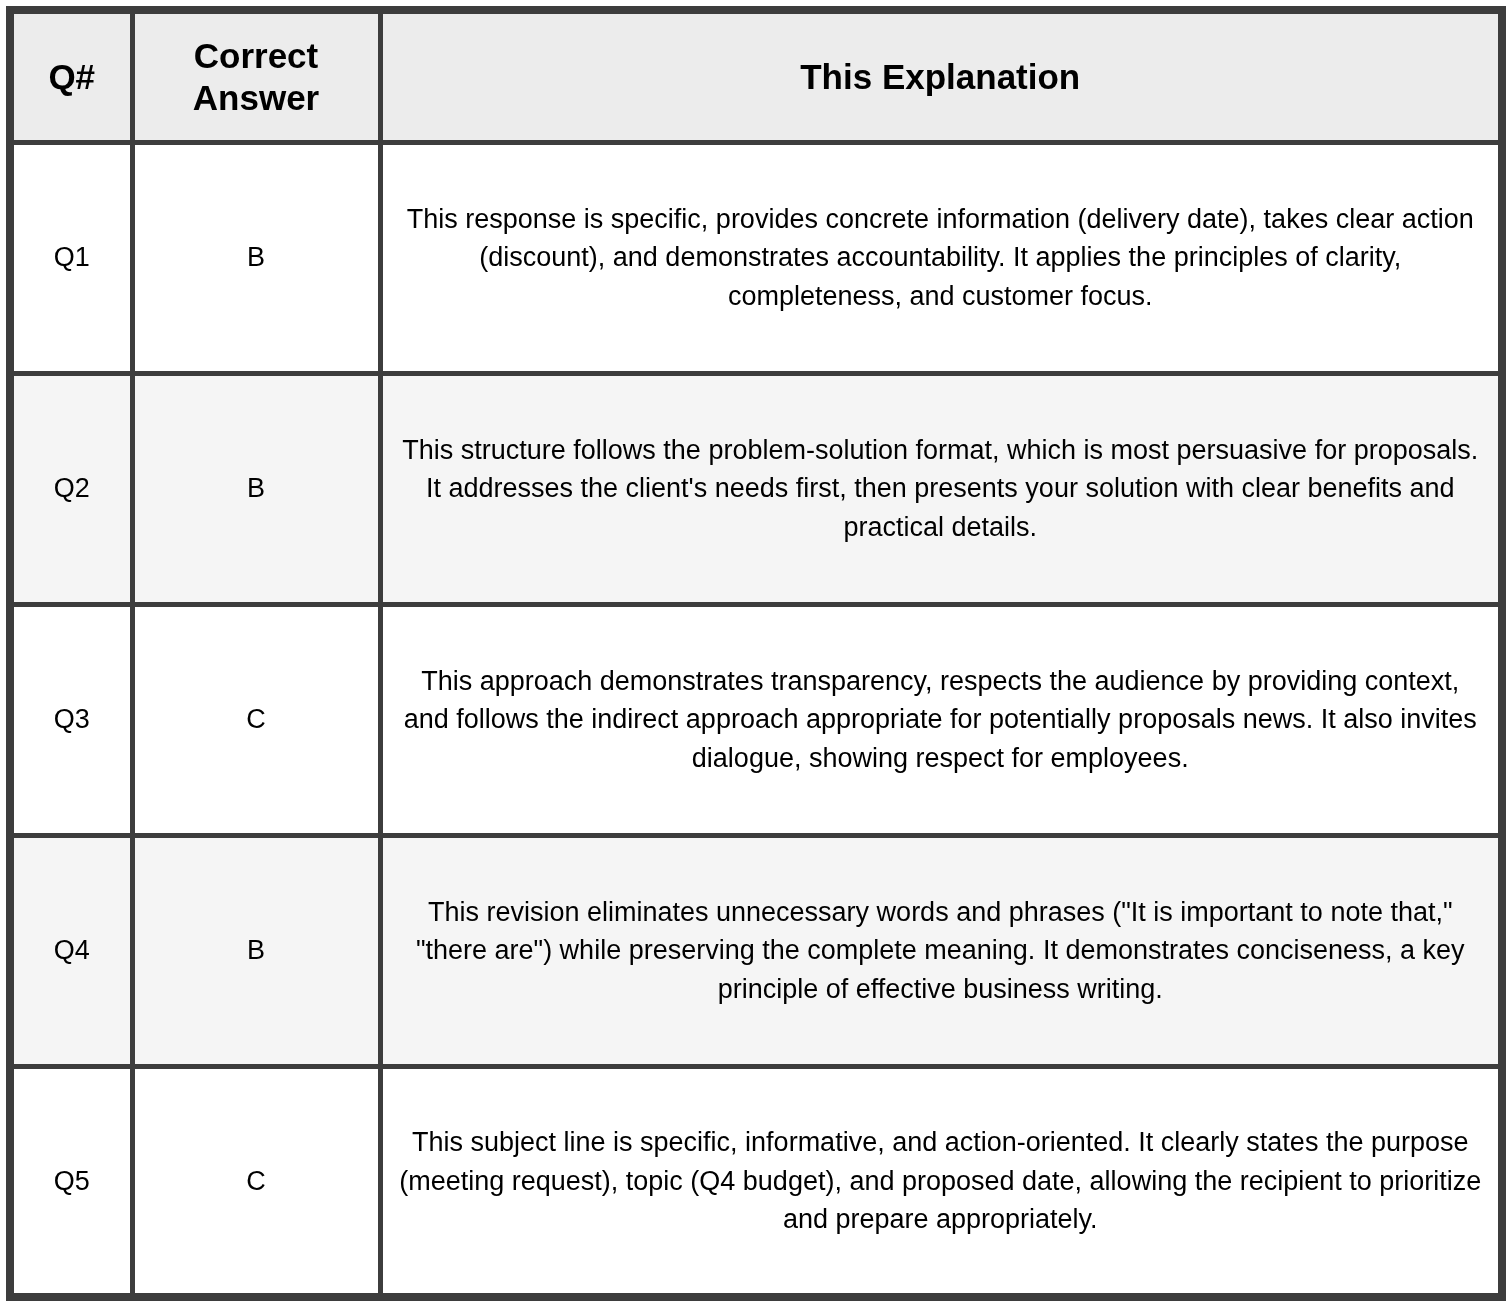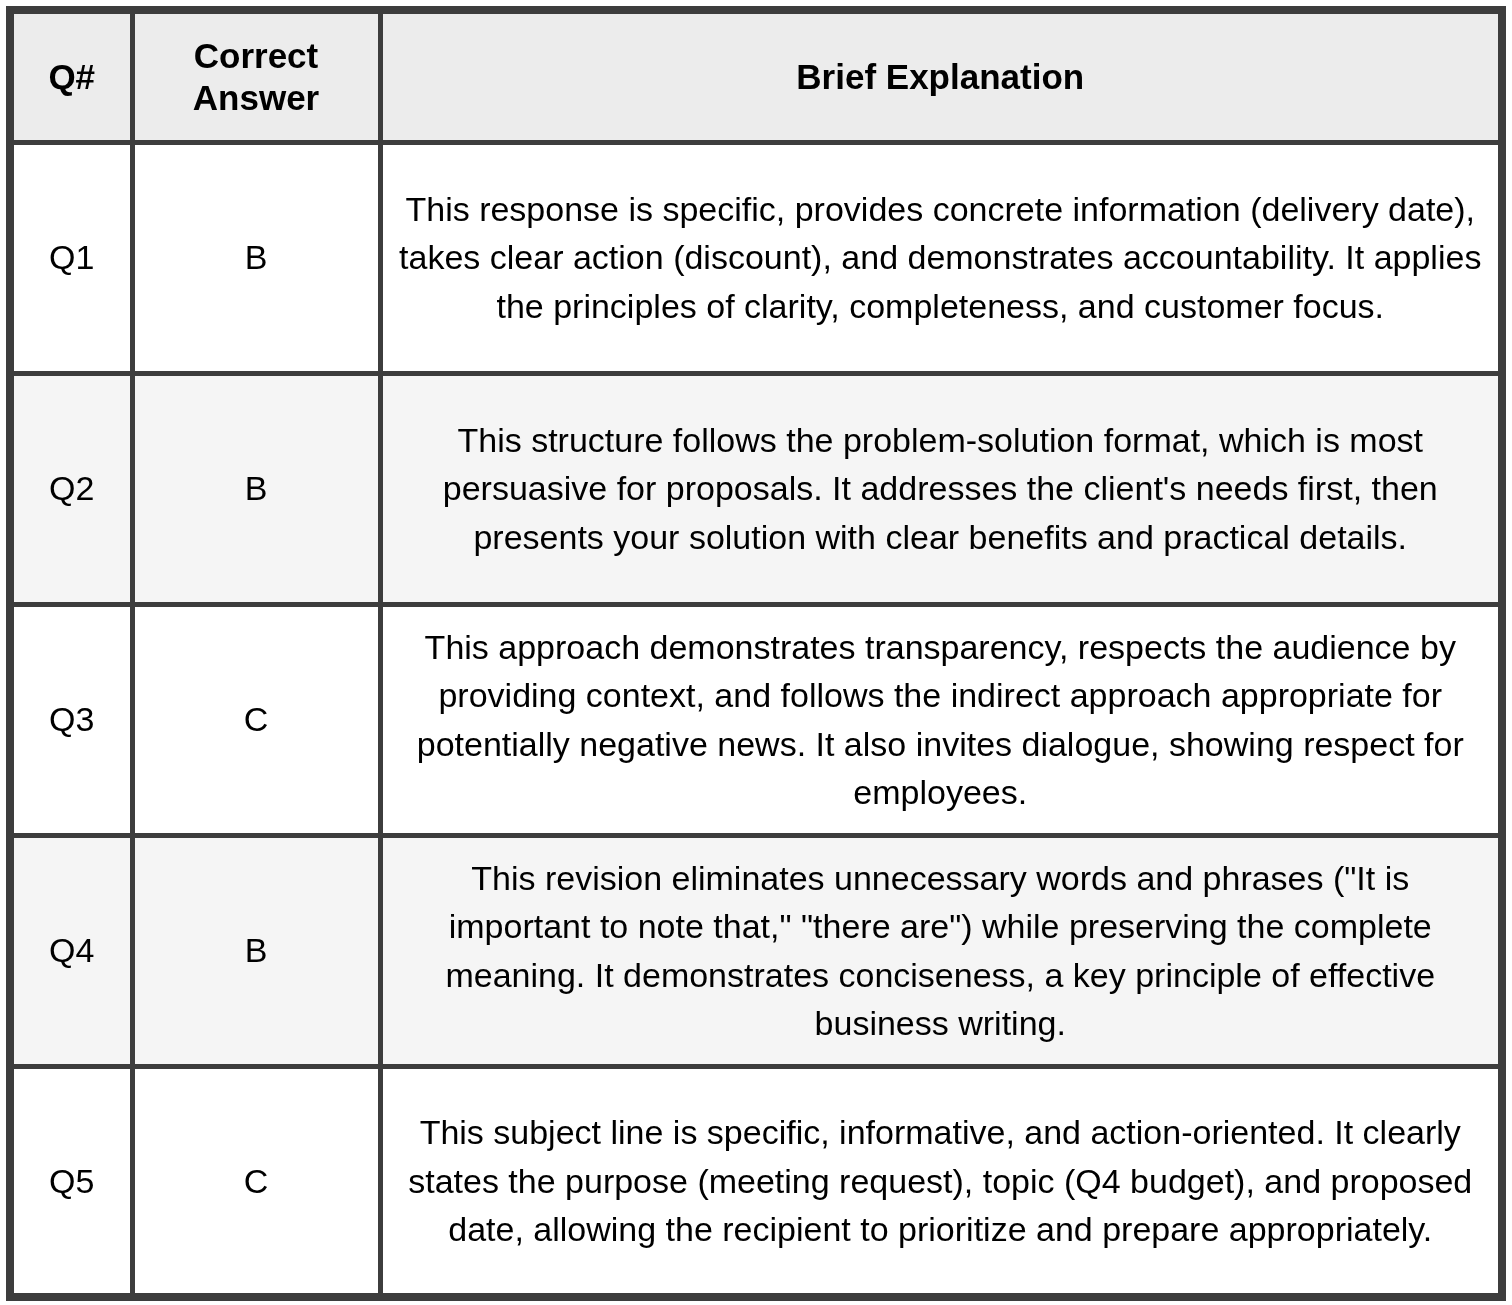--- a/index.html
+++ b/index.html
@@ -25,21 +25,21 @@
   table.answer-key col.c-qnum { width: 122px; }
   table.answer-key col.c-answer { width: 248px; }
   table.answer-key col.c-expl { width: auto; }
 
   table.answer-key th,
   table.answer-key td {
     border: 5px solid #3d3d3d;
     text-align: center;
     vertical-align: middle;
     color: #000000;
-    font-size: 34px;
+    font-size: 27px;
     line-height: 1.42;
     padding: 10px 16px;
     box-sizing: border-box;
     overflow: hidden;
   }
   table.answer-key thead tr {
     height: 132px;
     background: #ececec;
   }
   table.answer-key thead th {
@@ -65,38 +65,38 @@
   <table class="answer-key">
     <colgroup>
       <col class="c-qnum">
       <col class="c-answer">
       <col class="c-expl">
     </colgroup>
     <thead>
       <tr>
         <th>Q#</th>
         <th>Correct Answer</th>
-        <th>Brief Explanation</th>
+        <th>This Explanation</th>
       </tr>
     </thead>
     <tbody>
       <tr>
         <td>Q1</td>
         <td>B</td>
         <td class="expl-cell">This response is specific, provides concrete information (delivery date), takes clear action (discount), and demonstrates accountability. It applies the principles of clarity, completeness, and customer focus.</td>
       </tr>
       <tr class="stripe">
         <td>Q2</td>
         <td>B</td>
         <td class="expl-cell">This structure follows the problem-solution format, which is most persuasive for proposals. It addresses the client's needs first, then presents your solution with clear benefits and practical details.</td>
       </tr>
       <tr>
         <td>Q3</td>
         <td>C</td>
-        <td class="expl-cell">This approach demonstrates transparency, respects the audience by providing context, and follows the indirect approach appropriate for potentially negative news. It also invites dialogue, showing respect for employees.</td>
+        <td class="expl-cell">This approach demonstrates transparency, respects the audience by providing context, and follows the indirect approach appropriate for potentially proposals news. It also invites dialogue, showing respect for employees.</td>
       </tr>
       <tr class="stripe">
         <td>Q4</td>
         <td>B</td>
         <td class="expl-cell">This revision eliminates unnecessary words and phrases ("It is important to note that," "there are") while preserving the complete meaning. It demonstrates conciseness, a key principle of effective business writing.</td>
       </tr>
       <tr>
         <td>Q5</td>
         <td>C</td>
         <td class="expl-cell">This subject line is specific, informative, and action-oriented. It clearly states the purpose (meeting request), topic (Q4 budget), and proposed date, allowing the recipient to prioritize and prepare appropriately.</td>

